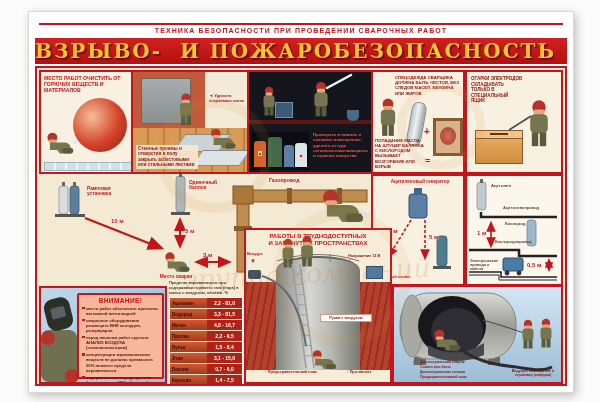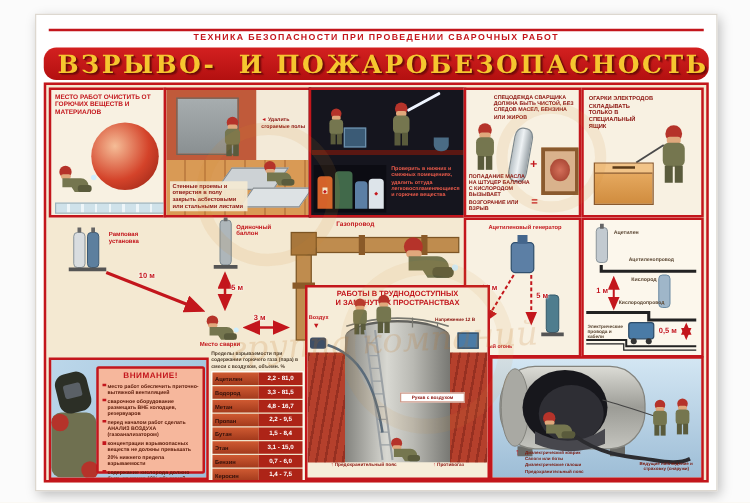--- a/index.html
+++ b/index.html
@@ -1,21 +1,21 @@
 <!DOCTYPE html>
 <html><head>
 <meta charset="utf-8">
 <style>
   html,body{margin:0;padding:0;background:#fbfbfb;}
   .stage{position:relative;width:600px;height:402px;background:#fbfbfb;font-family:"Liberation Sans",sans-serif;overflow:hidden;}
   .paper{position:absolute;left:28px;top:11px;width:544px;height:380px;background:#fff;border:1px solid #ddd8d0;box-shadow:2px 3px 9px rgba(0,0,0,.25);}
   .abs{position:absolute;}
   .topline{position:absolute;left:10px;right:10px;top:11px;height:2px;background:#c3161c;}
   .hdr{position:absolute;left:0;right:0;top:15px;text-align:center;font-size:7px;font-weight:bold;color:#c3161c;letter-spacing:1.1px;}
-  .banner{position:absolute;left:6px;right:6px;top:26px;height:26px;background:linear-gradient(#d32020,#b31010);display:flex;align-items:center;justify-content:flex-end;border-radius:10px;}
+  .banner{position:absolute;left:6px;right:6px;top:26px;height:26px;background:linear-gradient(#d32020,#b31010);display:flex;align-items:center;justify-content:flex-start;}
   .banner span{font-family:"DejaVu Serif",serif;font-weight:bold;font-size:20px;color:#f6c62f;letter-spacing:2px;white-space:pre;text-shadow:1px 1px 0 #6d0a0a,2px 2px 1px rgba(60,0,0,.45);}
   .content{position:absolute;left:6px;top:54px;width:532px;height:320px;background:#f4e9d2;border:2px solid #c3161c;box-sizing:border-box;overflow:hidden;}
   .panel{position:absolute;border:2px solid #c3161c;box-sizing:border-box;background:#f8f1e2;overflow:hidden;}
   .cap{font-weight:bold;color:#c3161c;line-height:1.18;}
   .capd{font-weight:bold;color:#8c1510;line-height:1.22;}
   .dist{position:absolute;font-size:6px;font-weight:bold;color:#c3161c;text-shadow:0 0 2px #fff,0 0 2px #fff;white-space:nowrap;}
   .lbl{position:absolute;font-weight:bold;color:#c3161c;line-height:1.12;}
   .lblk{position:absolute;font-weight:bold;color:#5a4632;line-height:1.1;}
   .wall{background:#b5402c;background-image:repeating-linear-gradient(100deg,rgba(60,0,0,.25) 0 2px,transparent 2px 7px);}
   .att-item{font-size:4.2px;line-height:1.25;color:#5a1a08;margin-top:1.5px;display:flex;gap:1.5px;font-weight:bold;}

